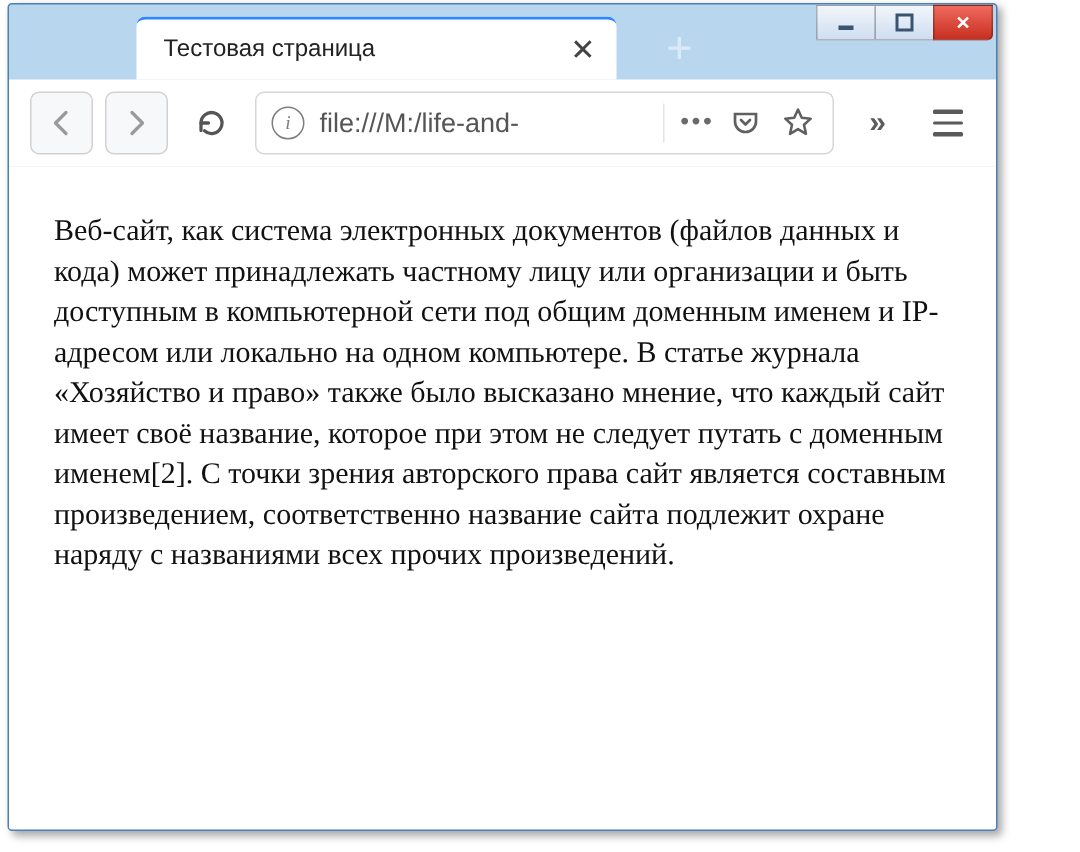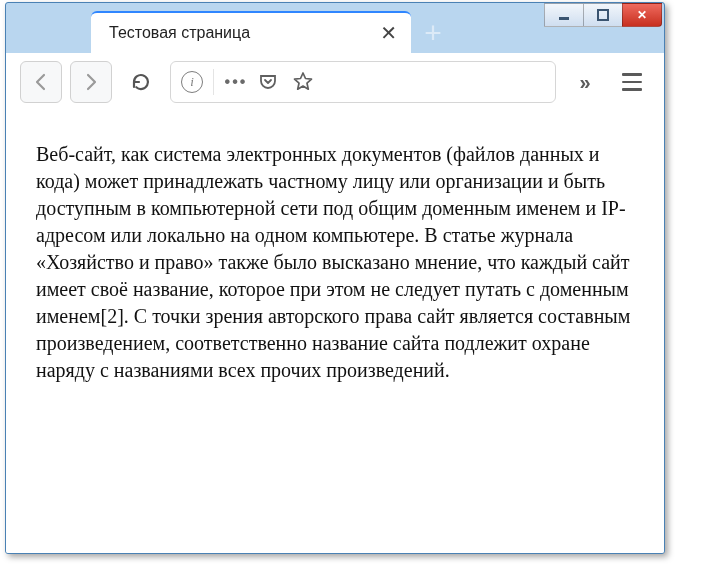--- a/index.html
+++ b/index.html
@@ -54,20 +54,21 @@
   }
   .win-min { margin-right: -1px;}
   .win-max { margin-right: -1px;}
   .tabstrip {
     position: absolute;
     left: 85px;
     bottom: 0;
     height: 42px;
     display:flex;
     align-items: flex-end;
+    gap: 20px;
   }
   .tab {
     background: #fff;
     height: 42px;
     min-width: 320px;
     border-radius: 6px 6px 0 0;
     border-top: 2px solid #2f86ff;
     display: flex;
     align-items: center;
     justify-content: space-between;
@@ -212,20 +213,21 @@
       <svg width="22" height="22" viewBox="0 0 22 22">
           <path d="M4 11a7 7 0 1 1 2.3 5.2" fill="none" stroke="#555" stroke-width="2.2" stroke-linecap="round"></path>
           <path d="M4 16 L4 11 L9 11" fill="none" stroke="#555" stroke-width="2.2" stroke-linecap="round" stroke-linejoin="round"></path>
         </svg>
     </div>
 
     <div class="urlbar">
       <div class="url-info">
           <span>i</span>
         </div>
+      <div class="url-text">file:///M:/life-and-</div>
       <div class="url-sep"></div>
       <div class="url-icon dots"><span>•••</span></div>
       <div class="url-icon">
         <svg width="20" height="20" viewBox="0 0 20 20">
             <path d="M3 4h14v5a7 7 0 0 1-14 0z" fill="none" stroke="#606060" stroke-width="1.8"></path>
             <path d="M7 8l3 3 3-3" fill="none" stroke="#606060" stroke-width="1.8" stroke-linecap="round" stroke-linejoin="round"></path>
           </svg>
       </div>
       <div class="url-icon">
         <svg width="22" height="22" viewBox="0 0 22 22">

